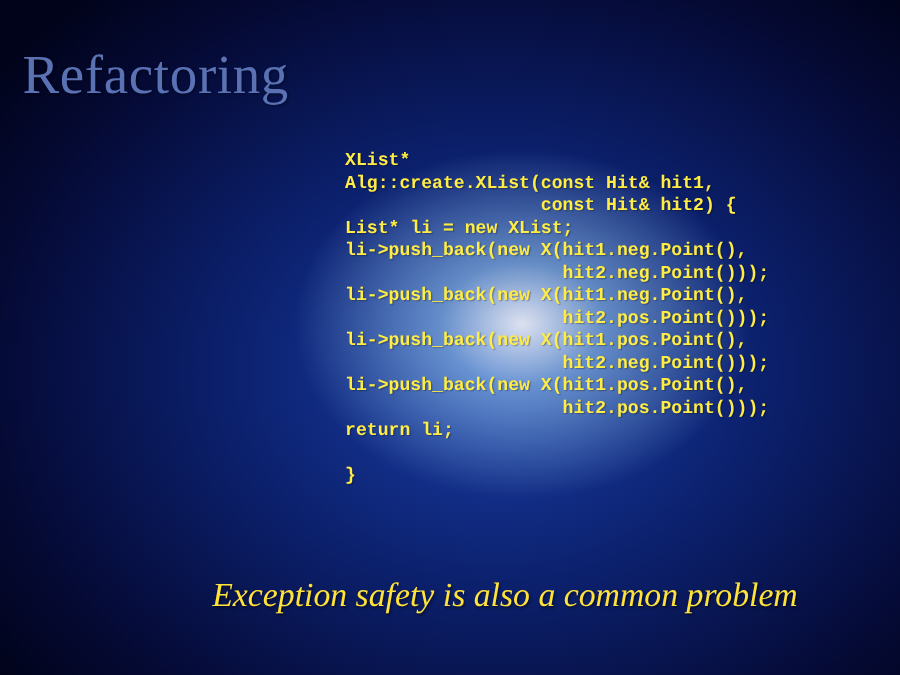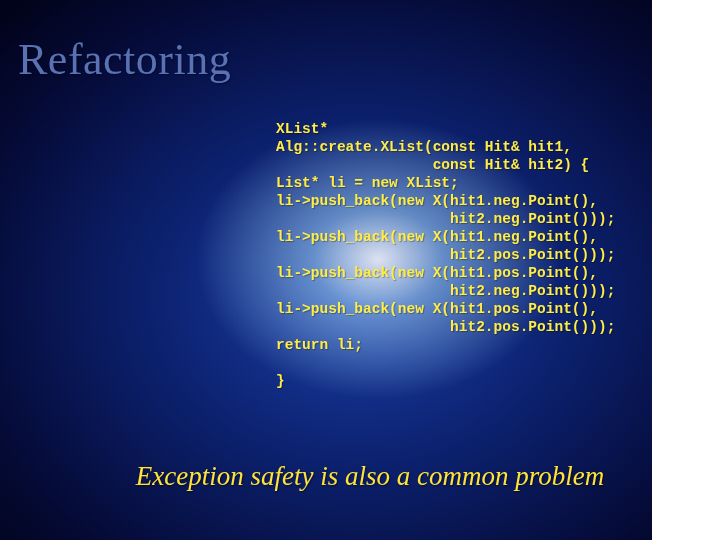--- a/index.html
+++ b/index.html
@@ -4,21 +4,21 @@
 <style>
   html, body {
     margin: 0;
     padding: 0;
     width: 720px;
     height: 540px;
     overflow: hidden;
     font-family: Georgia, 'Times New Roman', serif;
   }
   .slide {
-    width: 652px;
+    width: 720px;
     height: 540px;
     position: relative;
     background:
       radial-gradient(ellipse 260px 200px at 58% 48%, rgba(255,255,255,0.85) 0%, rgba(180,230,255,0.5) 25%, rgba(40,120,220,0.0) 70%),
       radial-gradient(ellipse 500px 400px at 55% 55%, #1a3fa8 0%, #0b1f6a 45%, #050a35 80%, #01031a 100%);
     box-sizing: border-box;
   }
   .title {
     position: absolute;
     top: 34px;

